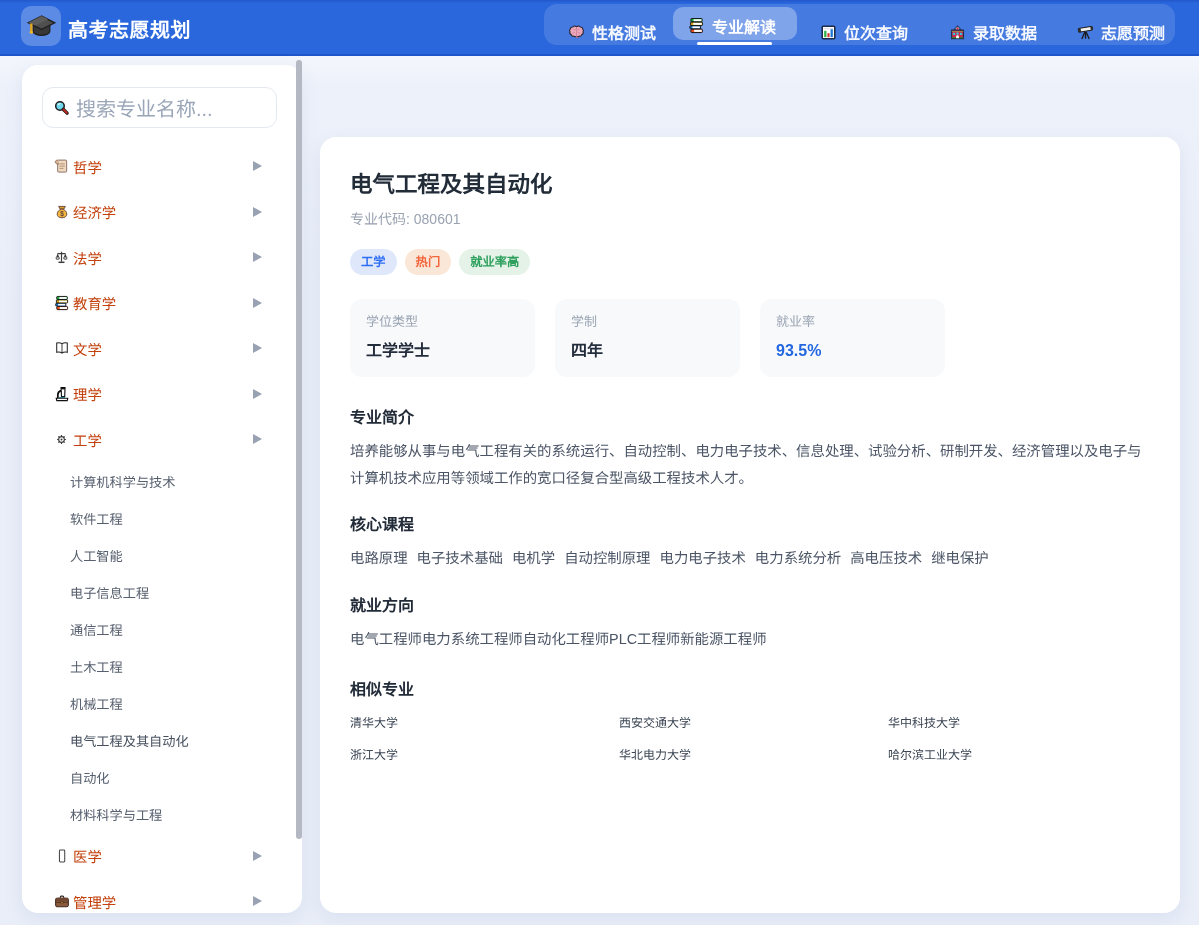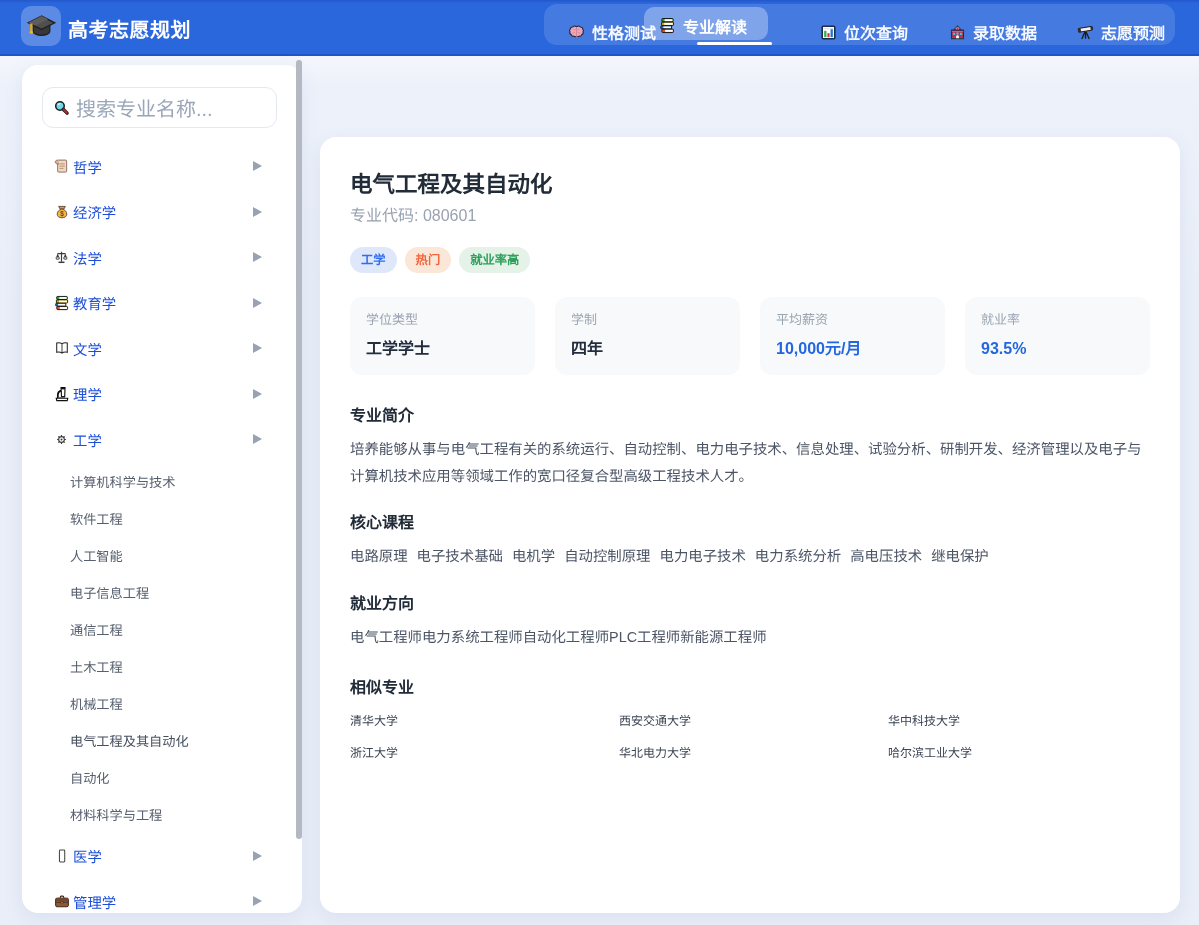--- a/index.html
+++ b/index.html
@@ -26,33 +26,33 @@
   .nunder { position:absolute; left:697px; top:42px; width:75px; height:3px; background:#fff; border-radius:2px; }
   
   .side { position:absolute; left:22px; top:65px; width:280px; height:848px; background:#fff;
     border-radius:16px; box-shadow:0 6px 18px rgba(120,140,190,.13); padding:22px 20px 0 20px; }
   .search { width:235px; height:41px; border:1px solid #e4e9f1; border-radius:11px;
     display:flex; align-items:center; padding-left:10px; }
   .search .ph { color:#9aa6b8; font-size:20px; margin-left:6px; }
   .cats { margin-top:18px; }
   .cat { height:40px; margin-bottom:5.5px; display:flex; align-items:center; padding-left:11px; }
   .cat .cico { width:17px; height:17px; margin-right:3px; flex:0 0 17px; display:flex; align-items:center; justify-content:center; }
-  .cat .lbl { font-size:14.4px; font-weight:500; color:#1d4ed8; }
+  .cat .lbl { font-size:14.4px; font-weight:500; color:#c2410c; }
   .arr { margin-left:auto; margin-right:20px; width:0; height:0;
     border-left:9px solid #98a2b3; border-top:5.5px solid transparent; border-bottom:5.5px solid transparent; }
   .subs { margin-top:-2px; margin-bottom:3px; }
   .sub { height:37px; display:flex; align-items:center; padding-left:28px; font-size:13.2px; color:#57606f; }
   .sub.sel { color:#454f5e; font-weight:400; }
   
   .thumb { position:absolute; left:296px; top:60px; width:6px; height:779px; background:#b3b8c2; border-radius:3px; }
   
   .main { position:absolute; left:320px; top:137px; width:860px; height:776px; background:#fff;
     border-radius:16px; box-shadow:0 6px 18px rgba(120,140,190,.13); padding:31px 30px 0 30px; }
   h1 { font-size:22.5px; font-weight:700; color:#222b38; line-height:34px; }
-  .code { margin-top:0; font-size:16px; color:#99a2b1; }
+  .code { margin-top:6px; font-size:14px; color:#99a2b1; }
   .tags { margin-top:21px; display:flex; gap:8px; }
   .tag { font-size:12.3px; line-height:17px; padding:4.5px 11px; border-radius:999px; font-weight:600; }
   .tag.b { background:#dfe8fb; color:#2e6ef2; }
   .tag.o { background:#fbe7d7; color:#f2653d; }
   .tag.g { background:#e4f2e8; color:#2da05c; }
   .stats { margin-top:24px; display:grid; grid-template-columns:1fr 1fr 1fr 1fr; gap:14px 20px; }
   .stat { background:#f7f9fb; border-radius:12px; padding:14px 16px; height:78px; }
   .stat .sl { font-size:13px; color:#9aa4b2; line-height:18px; }
   .stat .sv { margin-top:8px; font-size:16px; font-weight:700; color:#232d3c; line-height:23px; }
   .stat .sv.blue { color:#2367e0; }
@@ -87,21 +87,21 @@
 
   <div class="nitem" style="left:553px;">
     <svg class="nico" viewBox="0 0 20 20">
       <path d="M10 3.2c-1.2-.9-3.3-.8-4.4.3-1.3-.2-2.7.8-2.8 2.2-1 .8-1.2 2.4-.5 3.5-.5 1.3.2 2.8 1.5 3.3.3 1.3 1.7 2.1 3 1.8.9.9 2.4 1 3.2.2.9.8 2.4.7 3.2-.2 1.3.3 2.7-.5 3-1.8 1.3-.5 2-2 1.5-3.3.7-1.1.5-2.7-.5-3.5-.1-1.4-1.5-2.4-2.8-2.2-1.1-1.1-3.2-1.2-4.4-.3z" fill="#eba6ba" stroke="#272732" stroke-width="1.3"></path>
       <path d="M10 3.6v12.6M6.5 6.5c1 .5 2 .3 2.6-.5M13.5 6.5c-1 .5-2 .3-2.6-.5M5.5 10.5c1.2.3 2.2-.2 2.6-1M14.5 10.5c-1.2.3-2.2-.2-2.6-1" stroke="#c97d95" stroke-width=".9" fill="none"></path>
       <path d="M9.8 15.8c.8.6 2.3.6 3-.1-.9-1-2.3-1-3 .1z" fill="#e25c75"></path>
     </svg>
     性格测试
   </div>
 
-  <div class="nitem on" style="left:644px;font-family:Liberation Serif, serif;">
+  <div class="nitem on" style="left:673px;font-family:Liberation Serif, serif;">
     <svg class="nico" viewBox="0 0 20 20">
       <rect x="3.4" y="1.8" width="13.2" height="3.9" rx=".8" fill="#1da73c" stroke="#101010" stroke-width="1.1"></rect>
       <rect x="6.6" y="2.6" width="9.2" height="2.3" fill="#fff"></rect>
       <rect x="3" y="6.1" width="14" height="3.9" rx=".8" fill="#d7a711" stroke="#101010" stroke-width="1.1"></rect>
       <rect x="6.2" y="6.9" width="10" height="2.3" fill="#fff"></rect>
       <rect x="2.2" y="10.4" width="12.6" height="3.5" rx=".8" fill="#1f7ad4" stroke="#101010" stroke-width="1.1"></rect>
       <rect x="5.2" y="11.1" width="8.8" height="2.1" fill="#fff"></rect>
       <rect x="3.4" y="14.3" width="13.6" height="4" rx="1.2" fill="#e8501e" stroke="#101010" stroke-width="1.1"></rect>
       <rect x="7.2" y="15.1" width="9" height="2.4" fill="#fff"></rect>
     </svg>
@@ -294,24 +294,20 @@
     <span class="tag g">就业率高</span>
   </div>
   <div class="stats">
     <div class="stat">
         <div class="sl">学位类型</div>
         <div class="sv">工学学士</div>
       </div>
     <div class="stat">
         <div class="sl">学制</div>
         <div class="sv">四年</div>
-      </div>
-    <div class="stat">
-        <div class="sl">平均薪资</div>
-        <div class="sv blue">10,000元/月</div>
       </div>
     <div class="stat">
         <div class="sl">就业率</div>
         <div class="sv blue">93.5%</div>
       </div>
   </div>
   <h2 class="h-intro">专业简介</h2>
   <div class="para">培养能够从事与电气工程有关的系统运行、自动控制、电力电子技术、信息处理、试验分析、研制开发、经济管理以及电子与<br>计算机技术应用等领域工作的宽口径复合型高级工程技术人才。</div>
   <h2 class="h-course">核心课程</h2>
   <div class="courses"><span>电路原理</span><span>电子技术基础</span><span>电机学</span><span>自动控制原理</span><span>电力电子技术</span><span>电力系统分析</span><span>高电压技术</span><span>继电保护</span></div>

